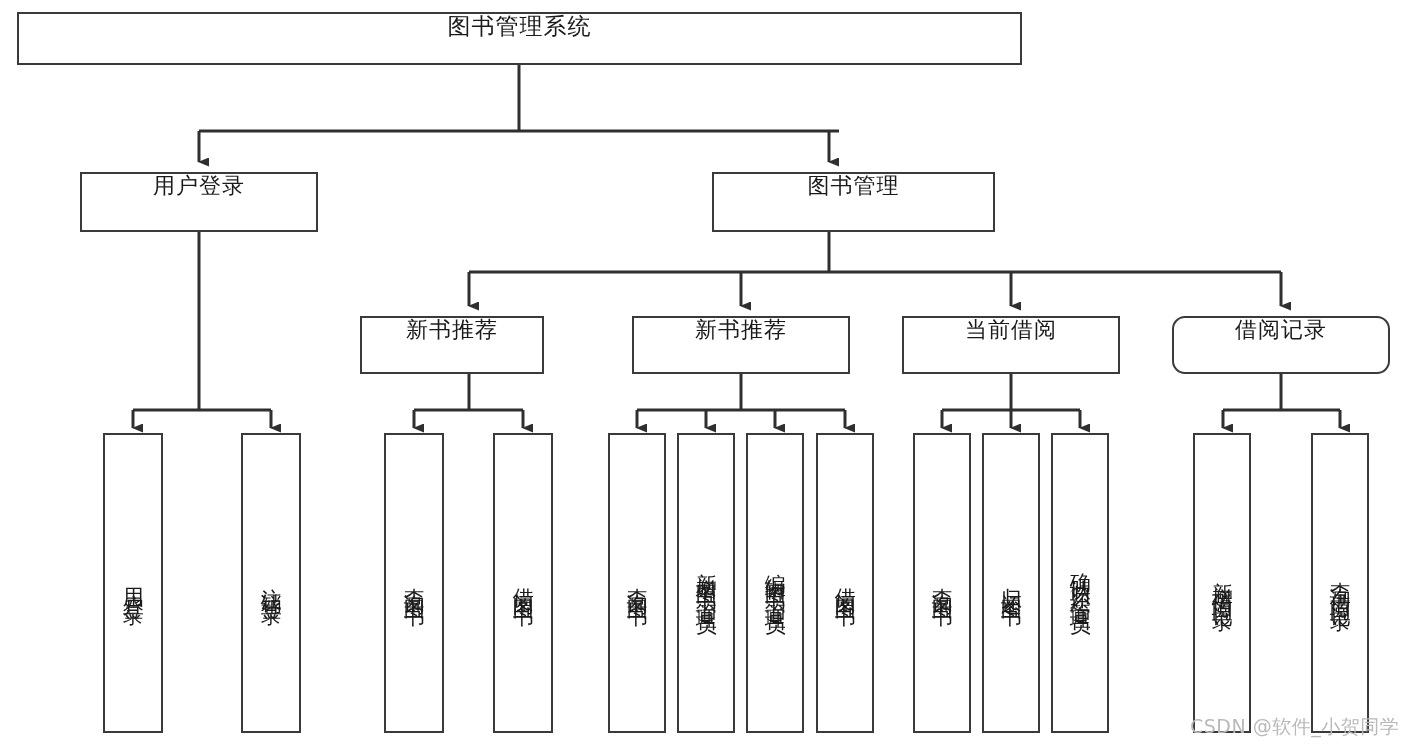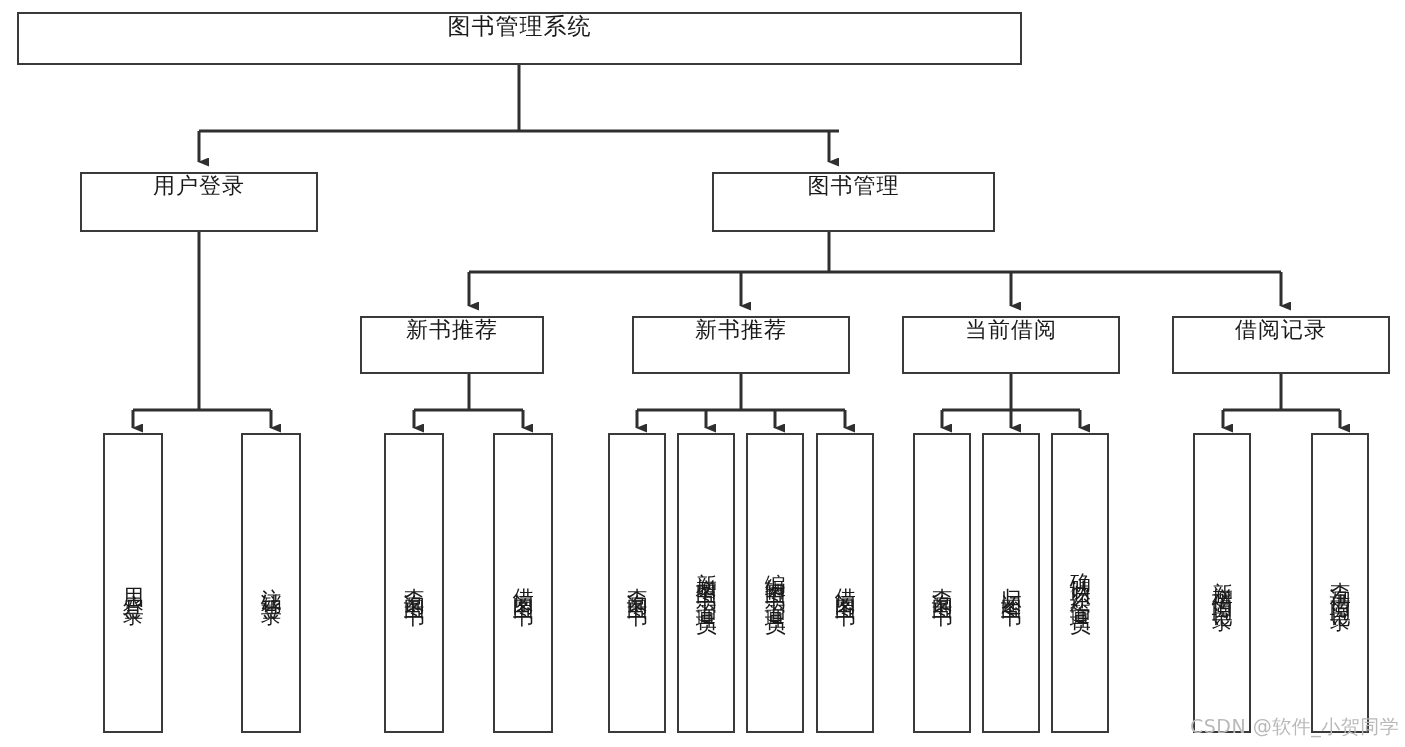--- a/index.html
+++ b/index.html
@@ -134,21 +134,21 @@
 
   <div class="node node-h" style="left:360px; top:316px; width:184px; height:58px;">
     <span>新书推荐</span>
   </div>
   <div class="node node-h" style="left:632px; top:316px; width:218px; height:58px;">
     <span>新书推荐</span>
   </div>
   <div class="node node-h" style="left:902px; top:316px; width:218px; height:58px;">
     <span>当前借阅</span>
   </div>
-  <div class="node node-h" style="left:1172px; top:316px; width:218px; height:58px;">
+  <div class="node node-h" style="left:1172px; top:316px; width:218px; height:58px;border-radius:13px;">
     <span>借阅记录</span>
   </div>
 
   <div class="node node-v" style="left:103px; top:433px; width:60px; height:300px;">
     <span class="vtext">用户登录</span>
   </div>
   <div class="node node-v" style="left:241px; top:433px; width:60px; height:300px;">
     <span class="vtext">注销登录</span>
   </div>
 

